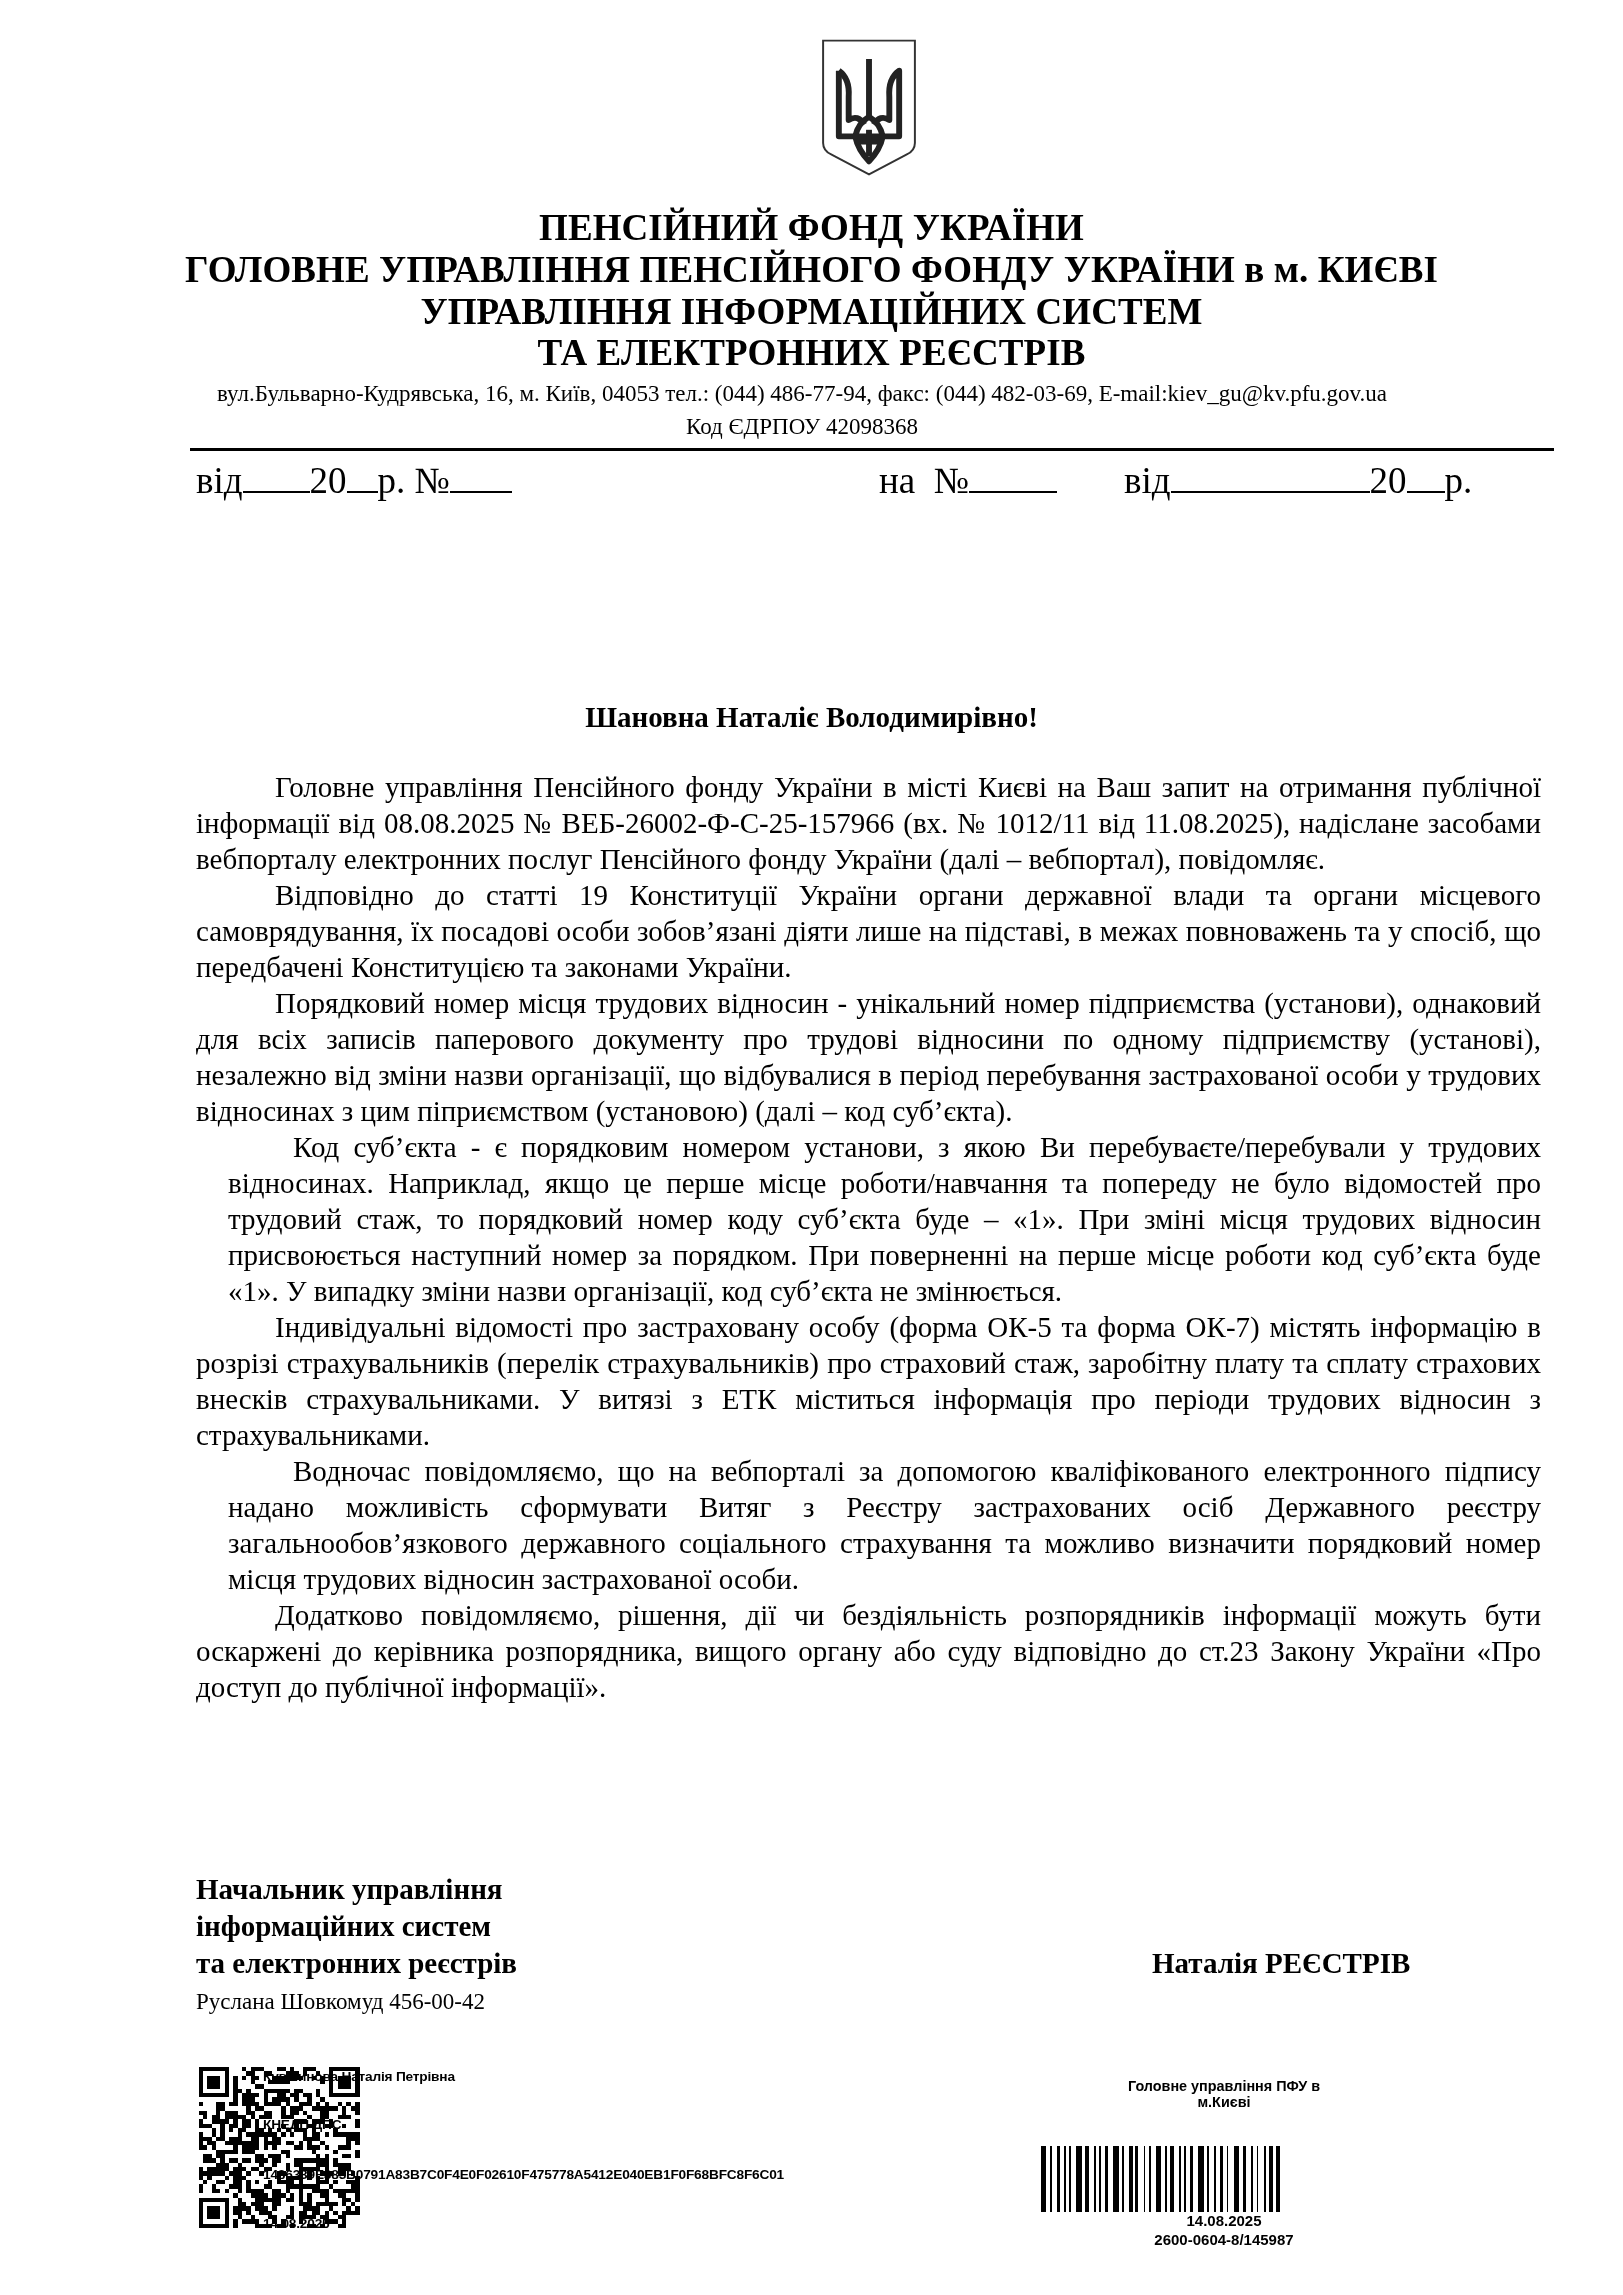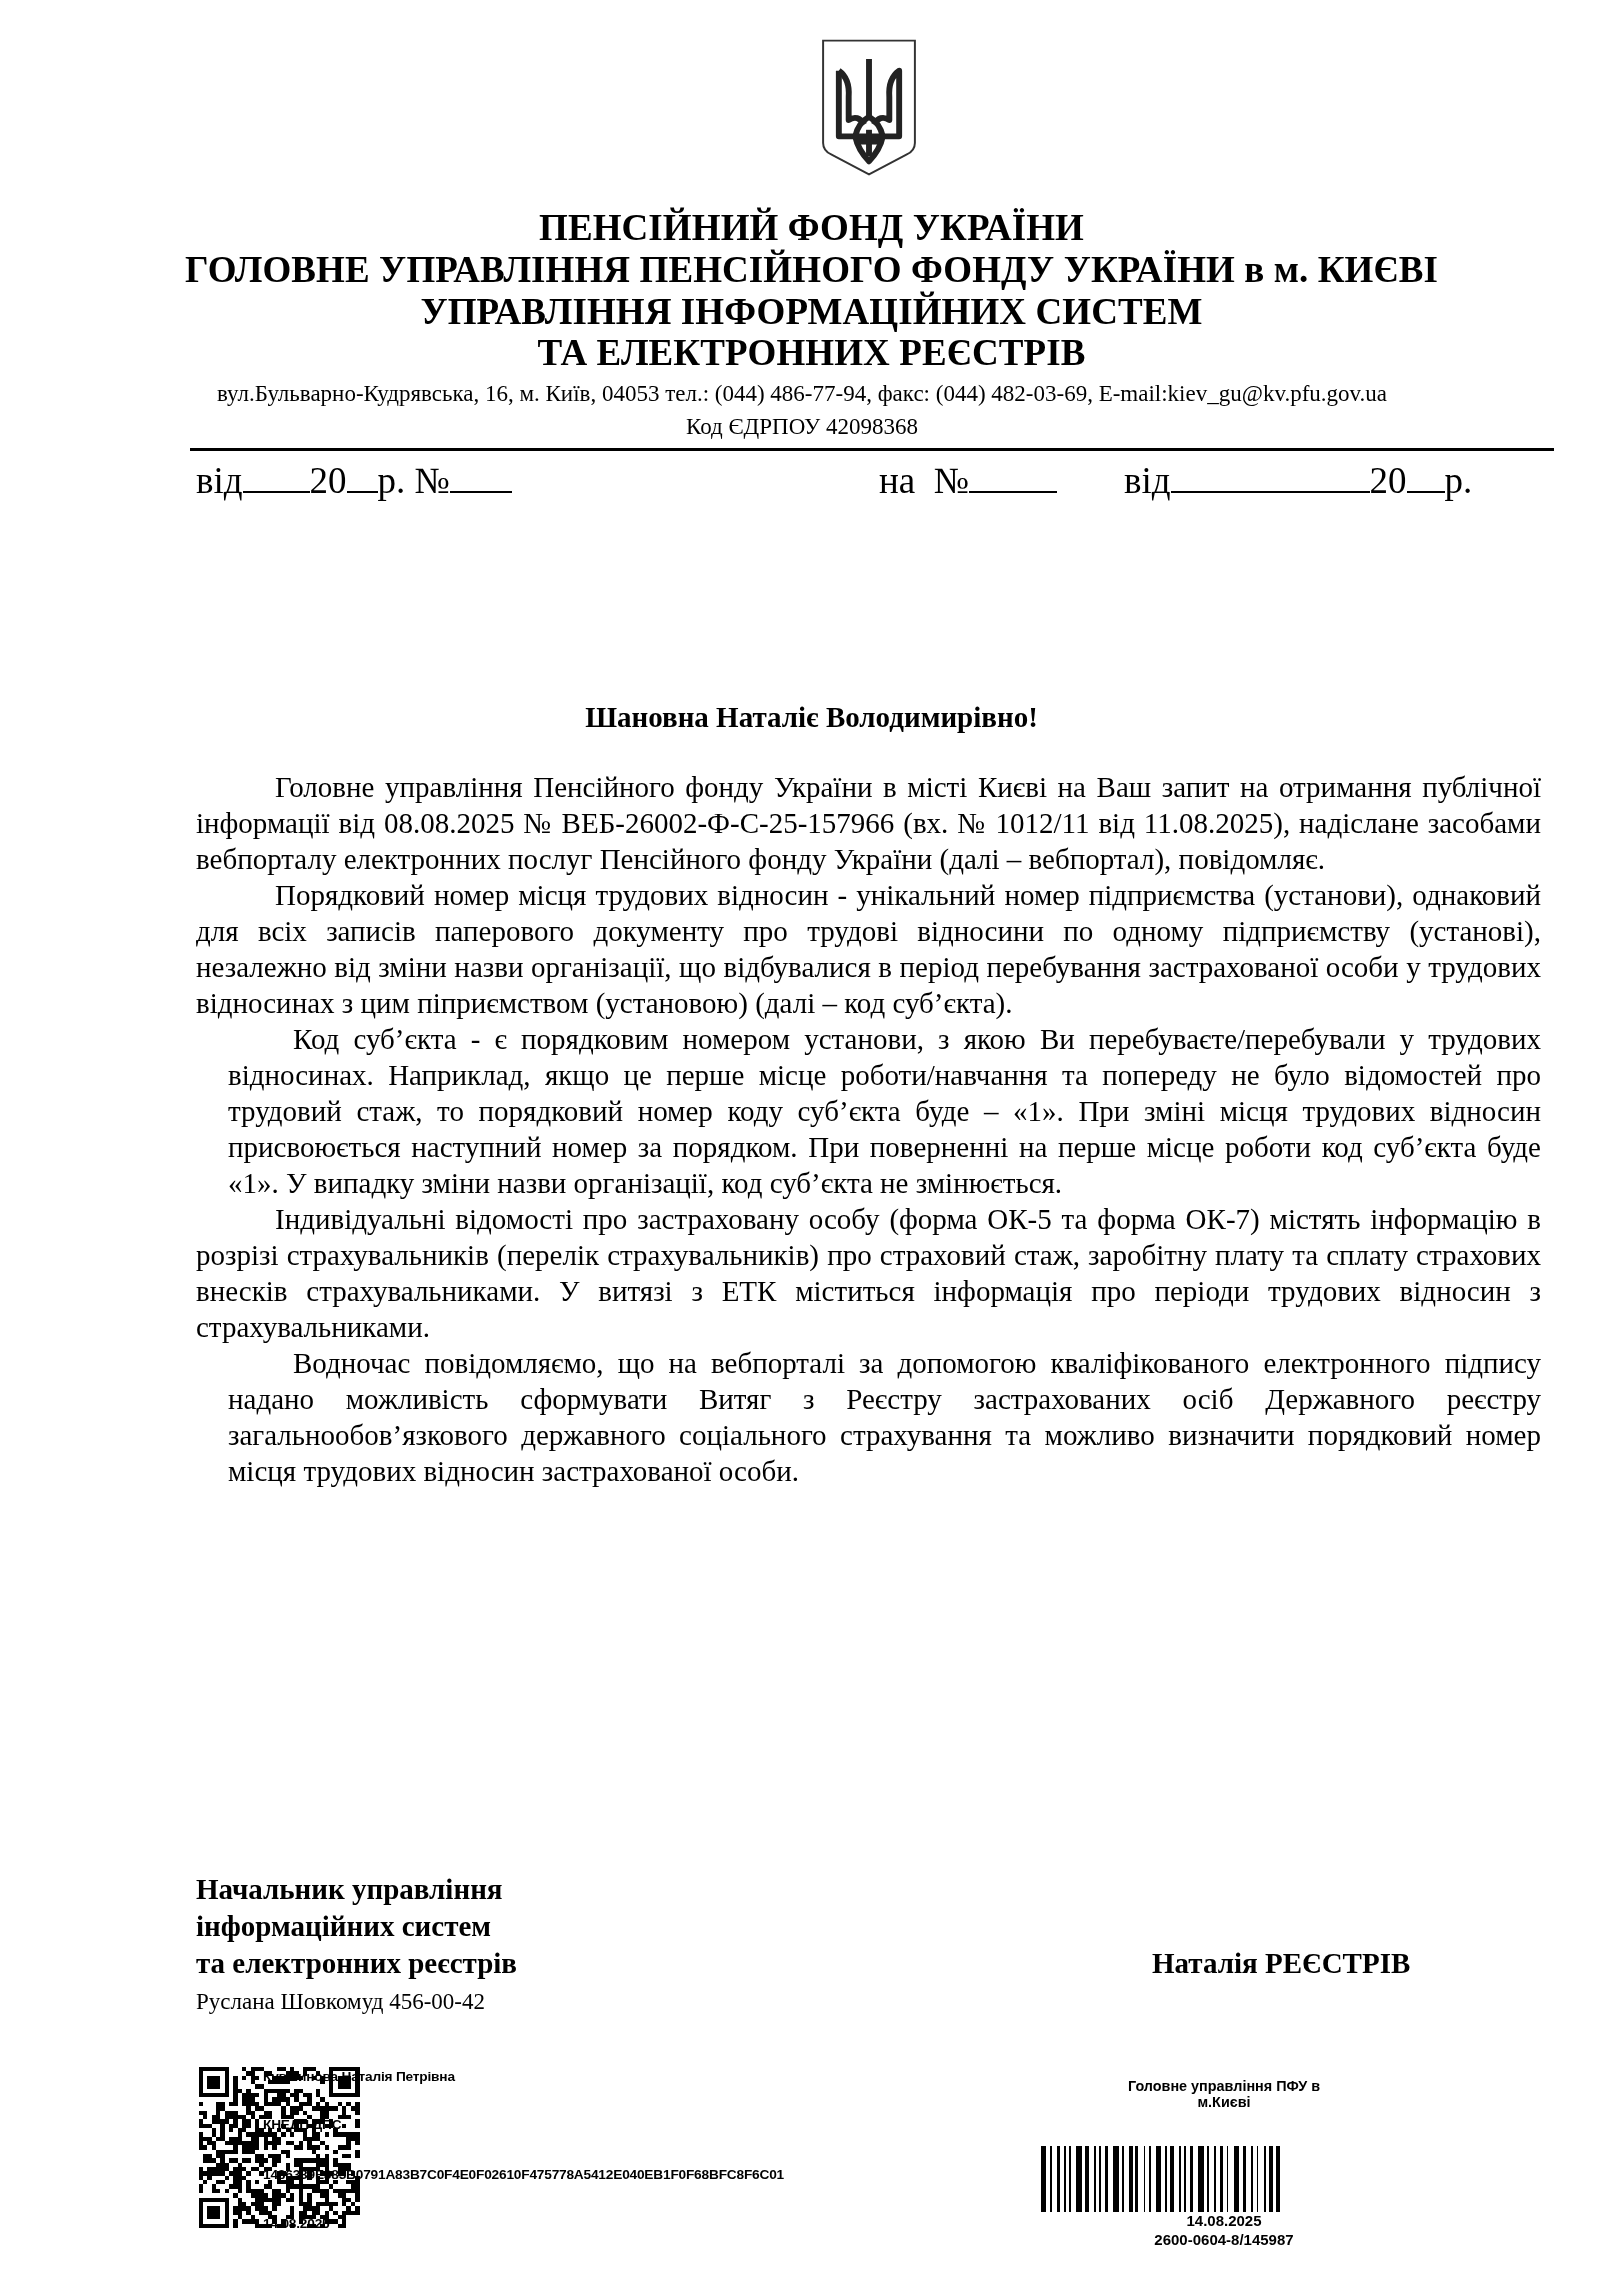--- a/index.html
+++ b/index.html
@@ -81,24 +81,26 @@
 <div id="rule" class="abs"></div>
 
 <div class="abs reg" style="left:196px;"><span>від</span><span class="blank" style="width:67px"></span><span>20</span><span class="blank" style="width:31px"></span><span>р. №</span><span class="blank" style="width:62px"></span></div>
 <div class="abs reg" style="left:879px;"><span>на  №</span><span class="blank" style="width:88px"></span></div>
 <div class="abs reg" style="left:1124px;"><span>від</span><span class="blank" style="width:199px"></span><span>20</span><span class="blank" style="width:38px"></span><span>р.</span></div>
 
 <div id="greeting" class="abs">Шановна Наталіє Володимирівно!</div>
 
 <div id="body" class="abs">
   <p>Головне управління Пенсійного фонду України в місті Києві на Ваш запит на отримання публічної інформації від 08.08.2025 № ВЕБ-26002-Ф-С-25-157966 (вх. № 1012/11 від 11.08.2025), надіслане засобами вебпорталу електронних послуг Пенсійного фонду України (далі – вебпортал), повідомляє.</p>
+  <p>Відповідно до статті 19 Конституції України органи державної влади та органи місцевого самоврядування, їх посадові особи зобов’язані діяти лише на підставі, в межах повноважень та у спосіб, що передбачені Конституцією та законами України.</p>
   <p>Порядковий номер місця трудових відносин - унікальний номер підприємства (установи), однаковий для всіх записів паперового документу про трудові відносини по одному підприємству (установі), незалежно від зміни назви організації, що відбувалися в період перебування застрахованої особи у трудових відносинах з цим піприємством (установою) (далі – код суб’єкта).</p>
   <p class="ind2">Код суб’єкта - є порядковим номером установи, з якою Ви перебуваєте/перебували у трудових відносинах. Наприклад, якщо це перше місце роботи/навчання та попереду не було відомостей про трудовий стаж, то порядковий номер коду суб’єкта буде – «1». При зміні місця трудових відносин присвоюється наступний номер за порядком. При поверненні на перше місце роботи код суб’єкта буде «1». У випадку зміни назви організації, код суб’єкта не змінюється.</p>
   <p>Індивідуальні відомості про застраховану особу (форма ОК-5 та форма ОК-7) містять інформацію в розрізі страхувальників (перелік страхувальників) про страховий стаж, заробітну плату та сплату страхових внесків страхувальниками. У витязі з ЕТК міститься інформація про періоди трудових відносин з страхувальниками.</p>
   <p class="ind2">Водночас повідомляємо, що на вебпорталі за допомогою кваліфікованого електронного підпису надано можливість сформувати Витяг з Реєстру застрахованих осіб Державного реєстру загальнообов’язкового державного соціального страхування та можливо визначити порядковий номер місця трудових відносин застрахованої особи.</p>
+  <p>Додатково повідомляємо, рішення, дії чи бездіяльність розпорядників інформації можуть бути оскаржені до керівника розпорядника, вищого органу або суду відповідно до ст.23 Закону України «Про доступ до публічної інформації».</p>
 </div>
 
 <div id="sig-title" class="abs">
   <div>Начальник управління</div>
   <div>інформаційних систем</div>
   <div>та електронних реєстрів</div>
 </div>
 <div id="sig-name" class="abs">Наталія РЕЄСТРІВ</div>
 <div id="executor" class="abs">Руслана Шовкомуд  456-00-42</div>
 

